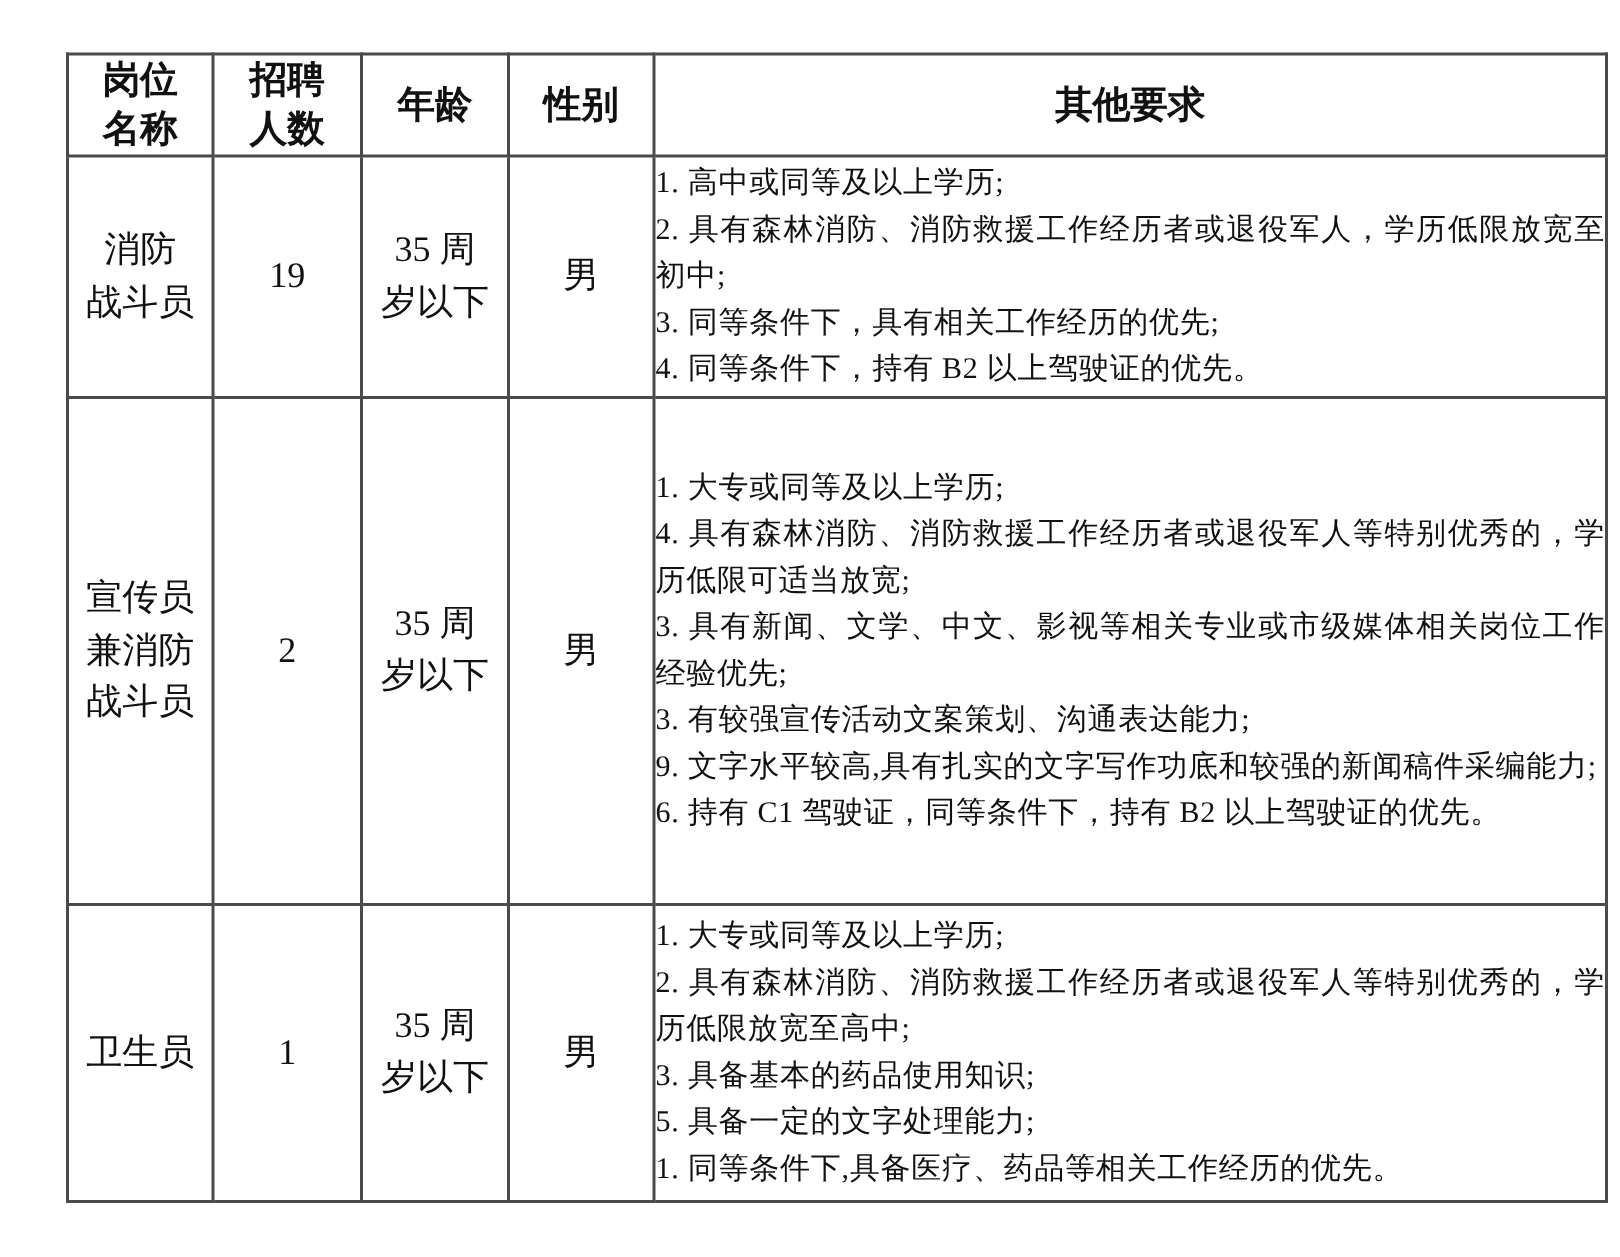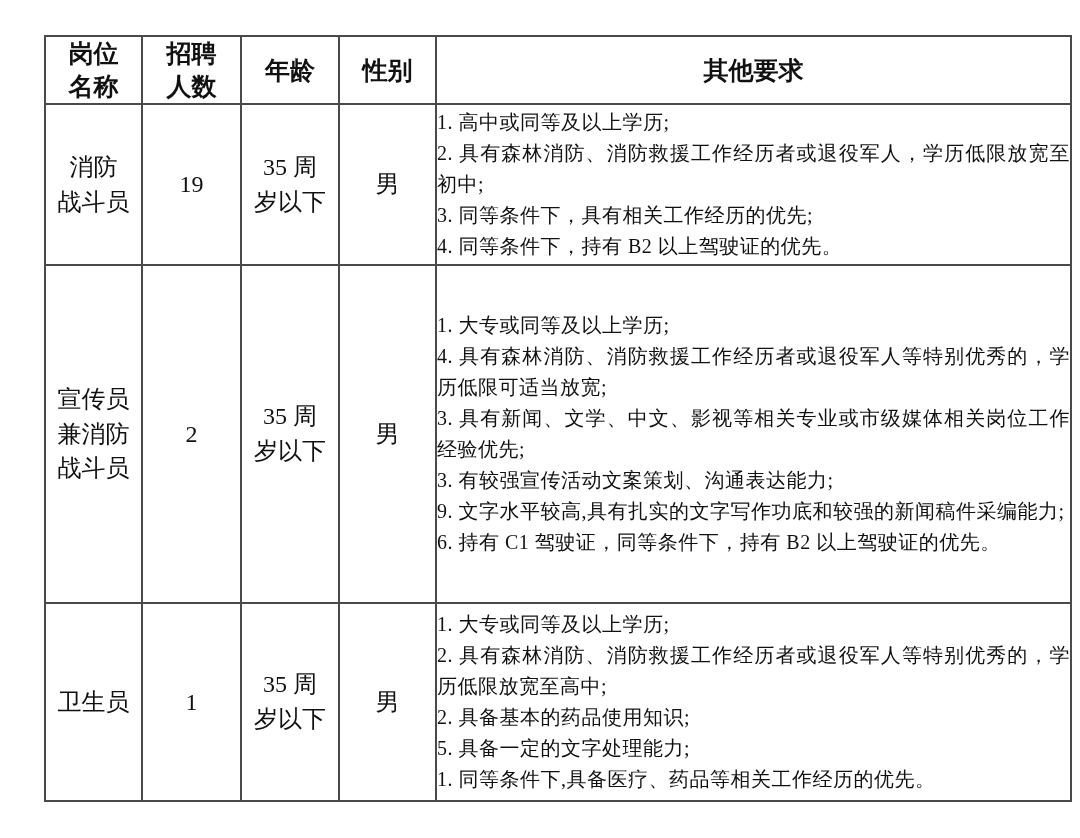--- a/index.html
+++ b/index.html
@@ -119,20 +119,20 @@
       </tr>
       <tr class="r3">
         <td class="c">卫生员</td>
         <td class="c">1</td>
         <td class="c">35 周
 岁以下</td>
         <td class="c">男</td>
         <td class="req">
           <div class="req-line">1. 大专或同等及以上学历;</div>
           <div class="req-line">2. 具有森林消防、消防救援工作经历者或退役军人等特别优秀的，学历低限放宽至高中;</div>
-          <div class="req-line">2. 具备基本的药品使用知识;</div>
+          <div class="req-line">3. 具备基本的药品使用知识;</div>
           <div class="req-line">5. 具备一定的文字处理能力;</div>
           <div class="req-line">1. 同等条件下,具备医疗、药品等相关工作经历的优先。</div>
         </td>
       </tr>
     </tbody>
   </table>
 </div>
 
 </body></html>

